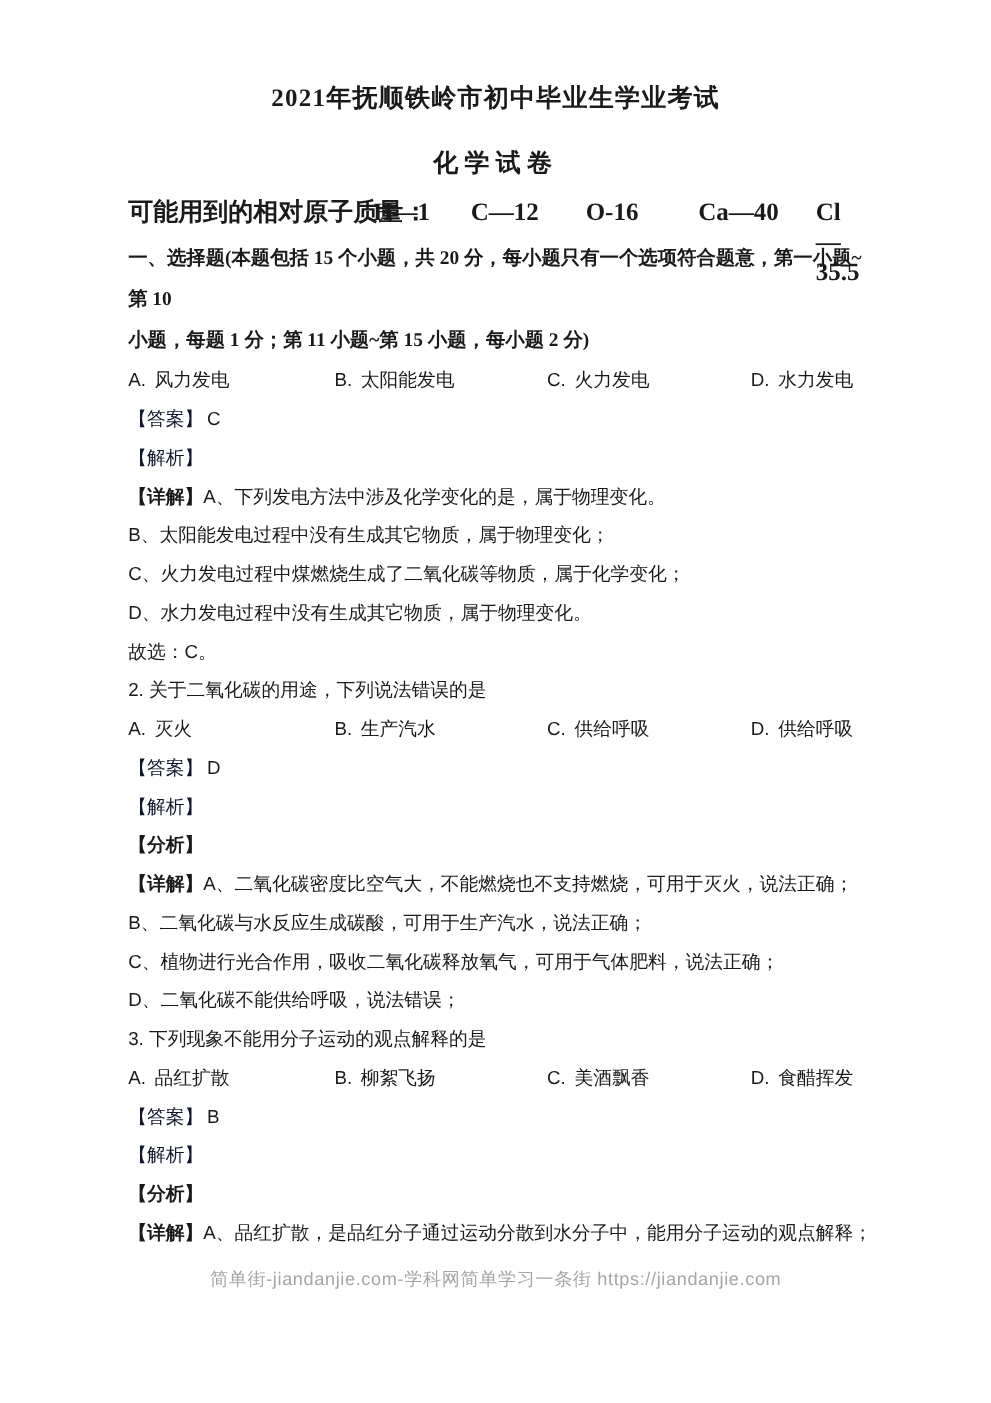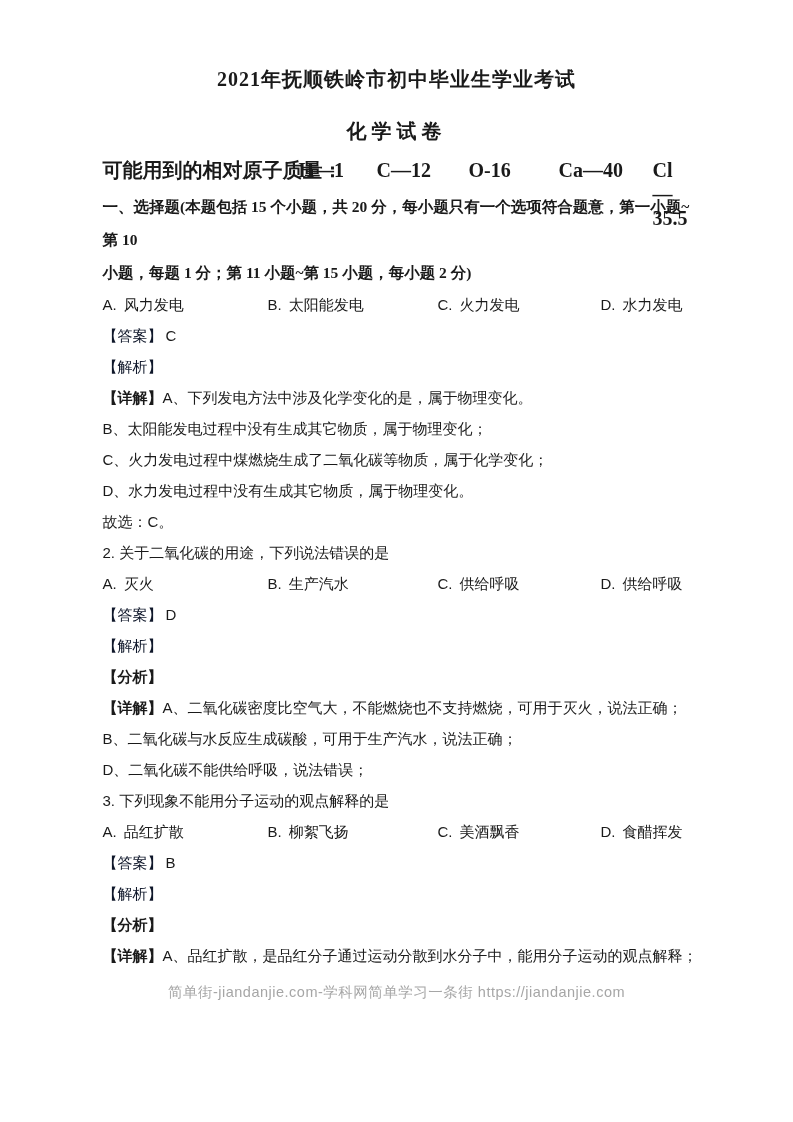--- a/index.html
+++ b/index.html
@@ -120,20 +120,21 @@
         <span class="opt opt-a"><span class="letter">A.</span><span>灭火</span></span>
         <span class="opt opt-b"><span class="letter">B.</span><span>生产汽水</span></span>
         <span class="opt opt-c"><span class="letter">C.</span><span>供给呼吸</span></span>
         <span class="opt opt-d"><span class="letter">D.</span><span>供给呼吸</span></span>
       </p>
       <p class="ln"><span class="lab-blue">【答案】</span><span class="ans-letter">D</span></p>
       <p class="ln"><span class="lab-blue">【解析】</span></p>
       <p class="ln"><span class="lab-black">【分析】</span></p>
       <p class="ln"><span class="lab-black">【详解】</span><span>A、二氧化碳密度比空气大，不能燃烧也不支持燃烧，可用于灭火，说法正确；</span></p>
       <p class="ln">B、二氧化碳与水反应生成碳酸，可用于生产汽水，说法正确；</p>
+      <p class="ln">C、植物进行光合作用，吸收二氧化碳释放氧气，可用于气体肥料，说法正确；</p>
       <p class="ln">D、二氧化碳不能供给呼吸，说法错误；</p>
     </div>
 
     <div>
       <p class="ln"><span>3.</span> <span>下列现象不能用分子运动的观点解释的是</span></p>
       <p class="ln opts">
         <span class="opt opt-a"><span class="letter">A.</span><span>品红扩散</span></span>
         <span class="opt opt-b"><span class="letter">B.</span><span>柳絮飞扬</span></span>
         <span class="opt opt-c"><span class="letter">C.</span><span>美酒飘香</span></span>
         <span class="opt opt-d"><span class="letter">D.</span><span>食醋挥发</span></span>

